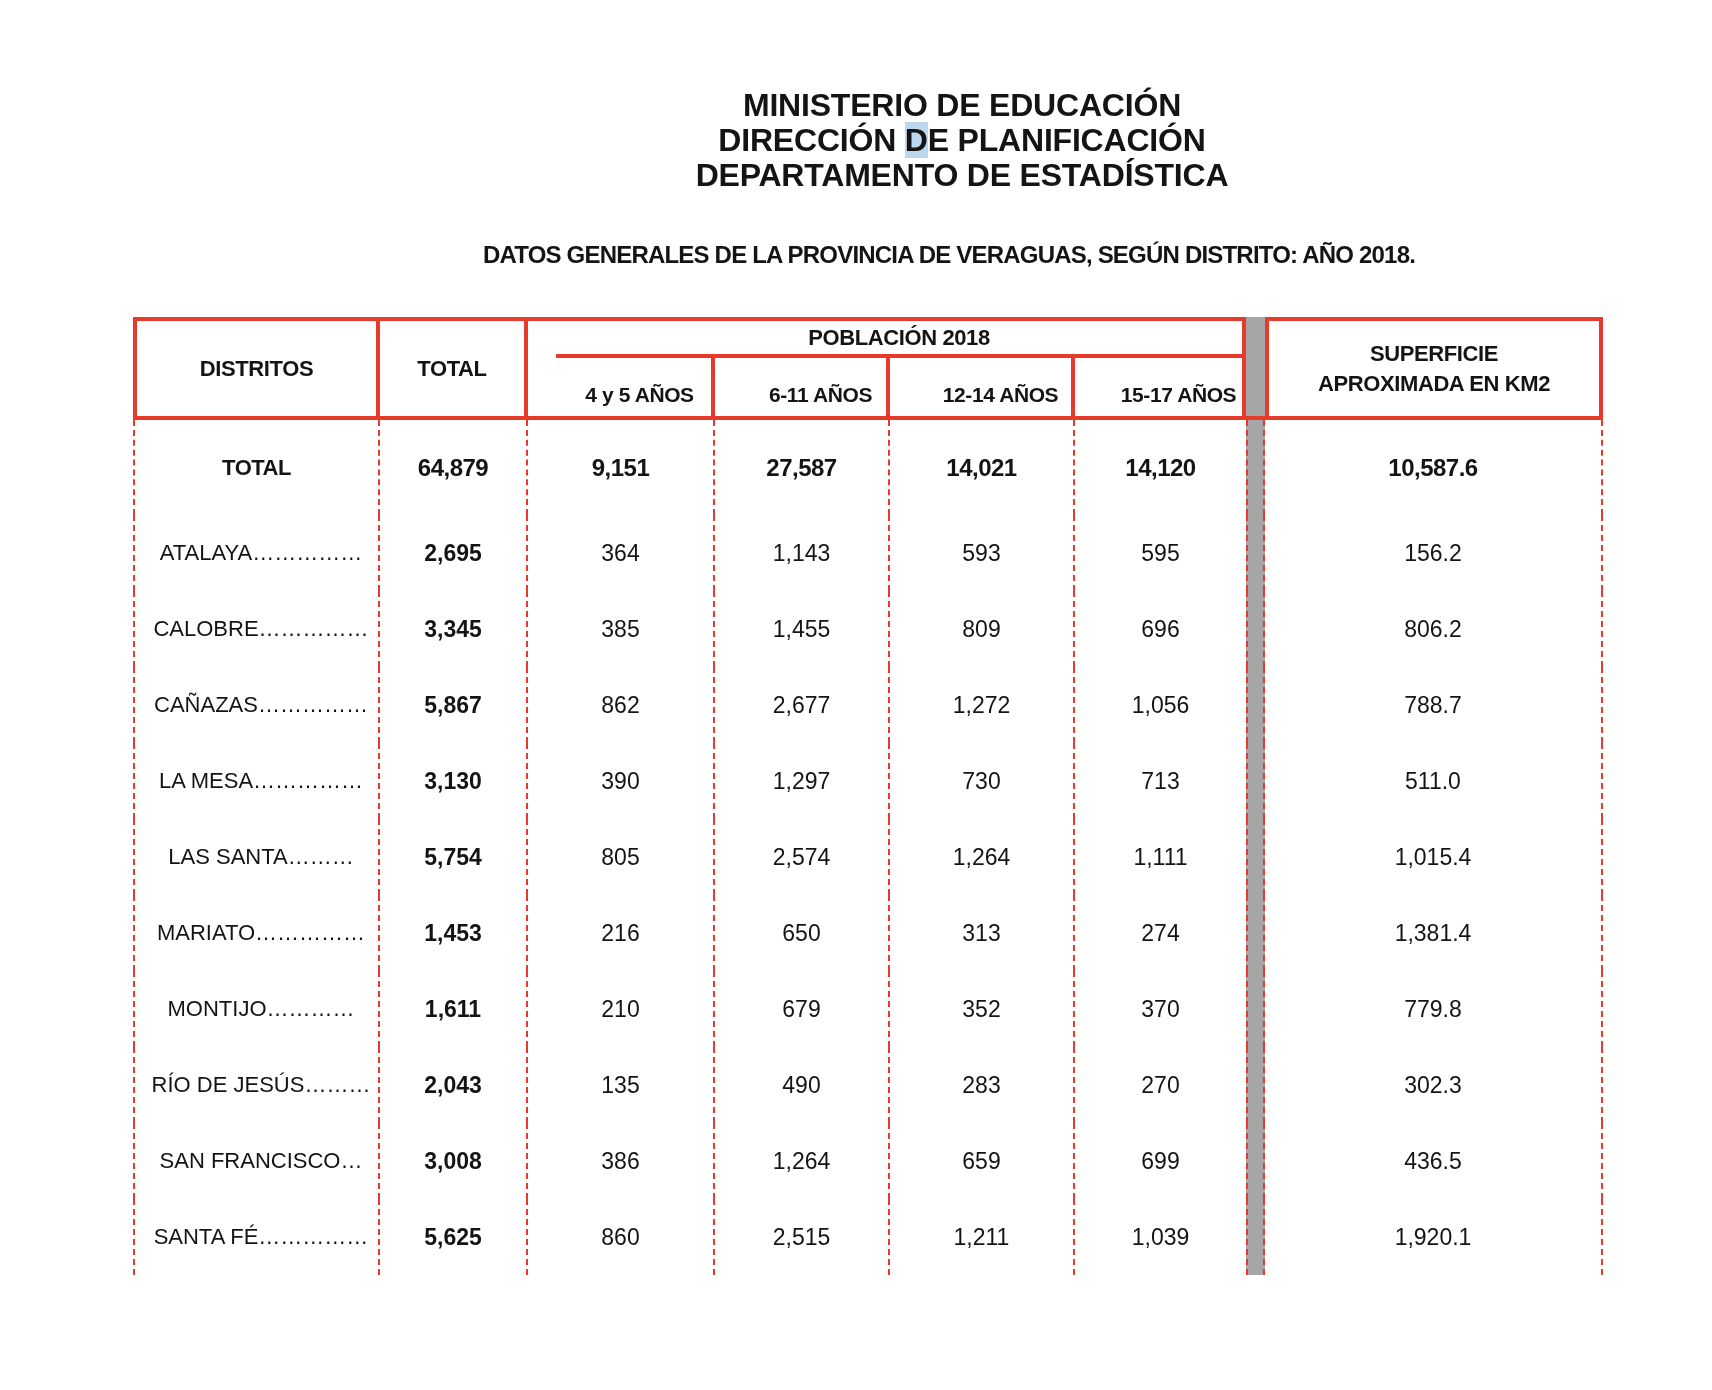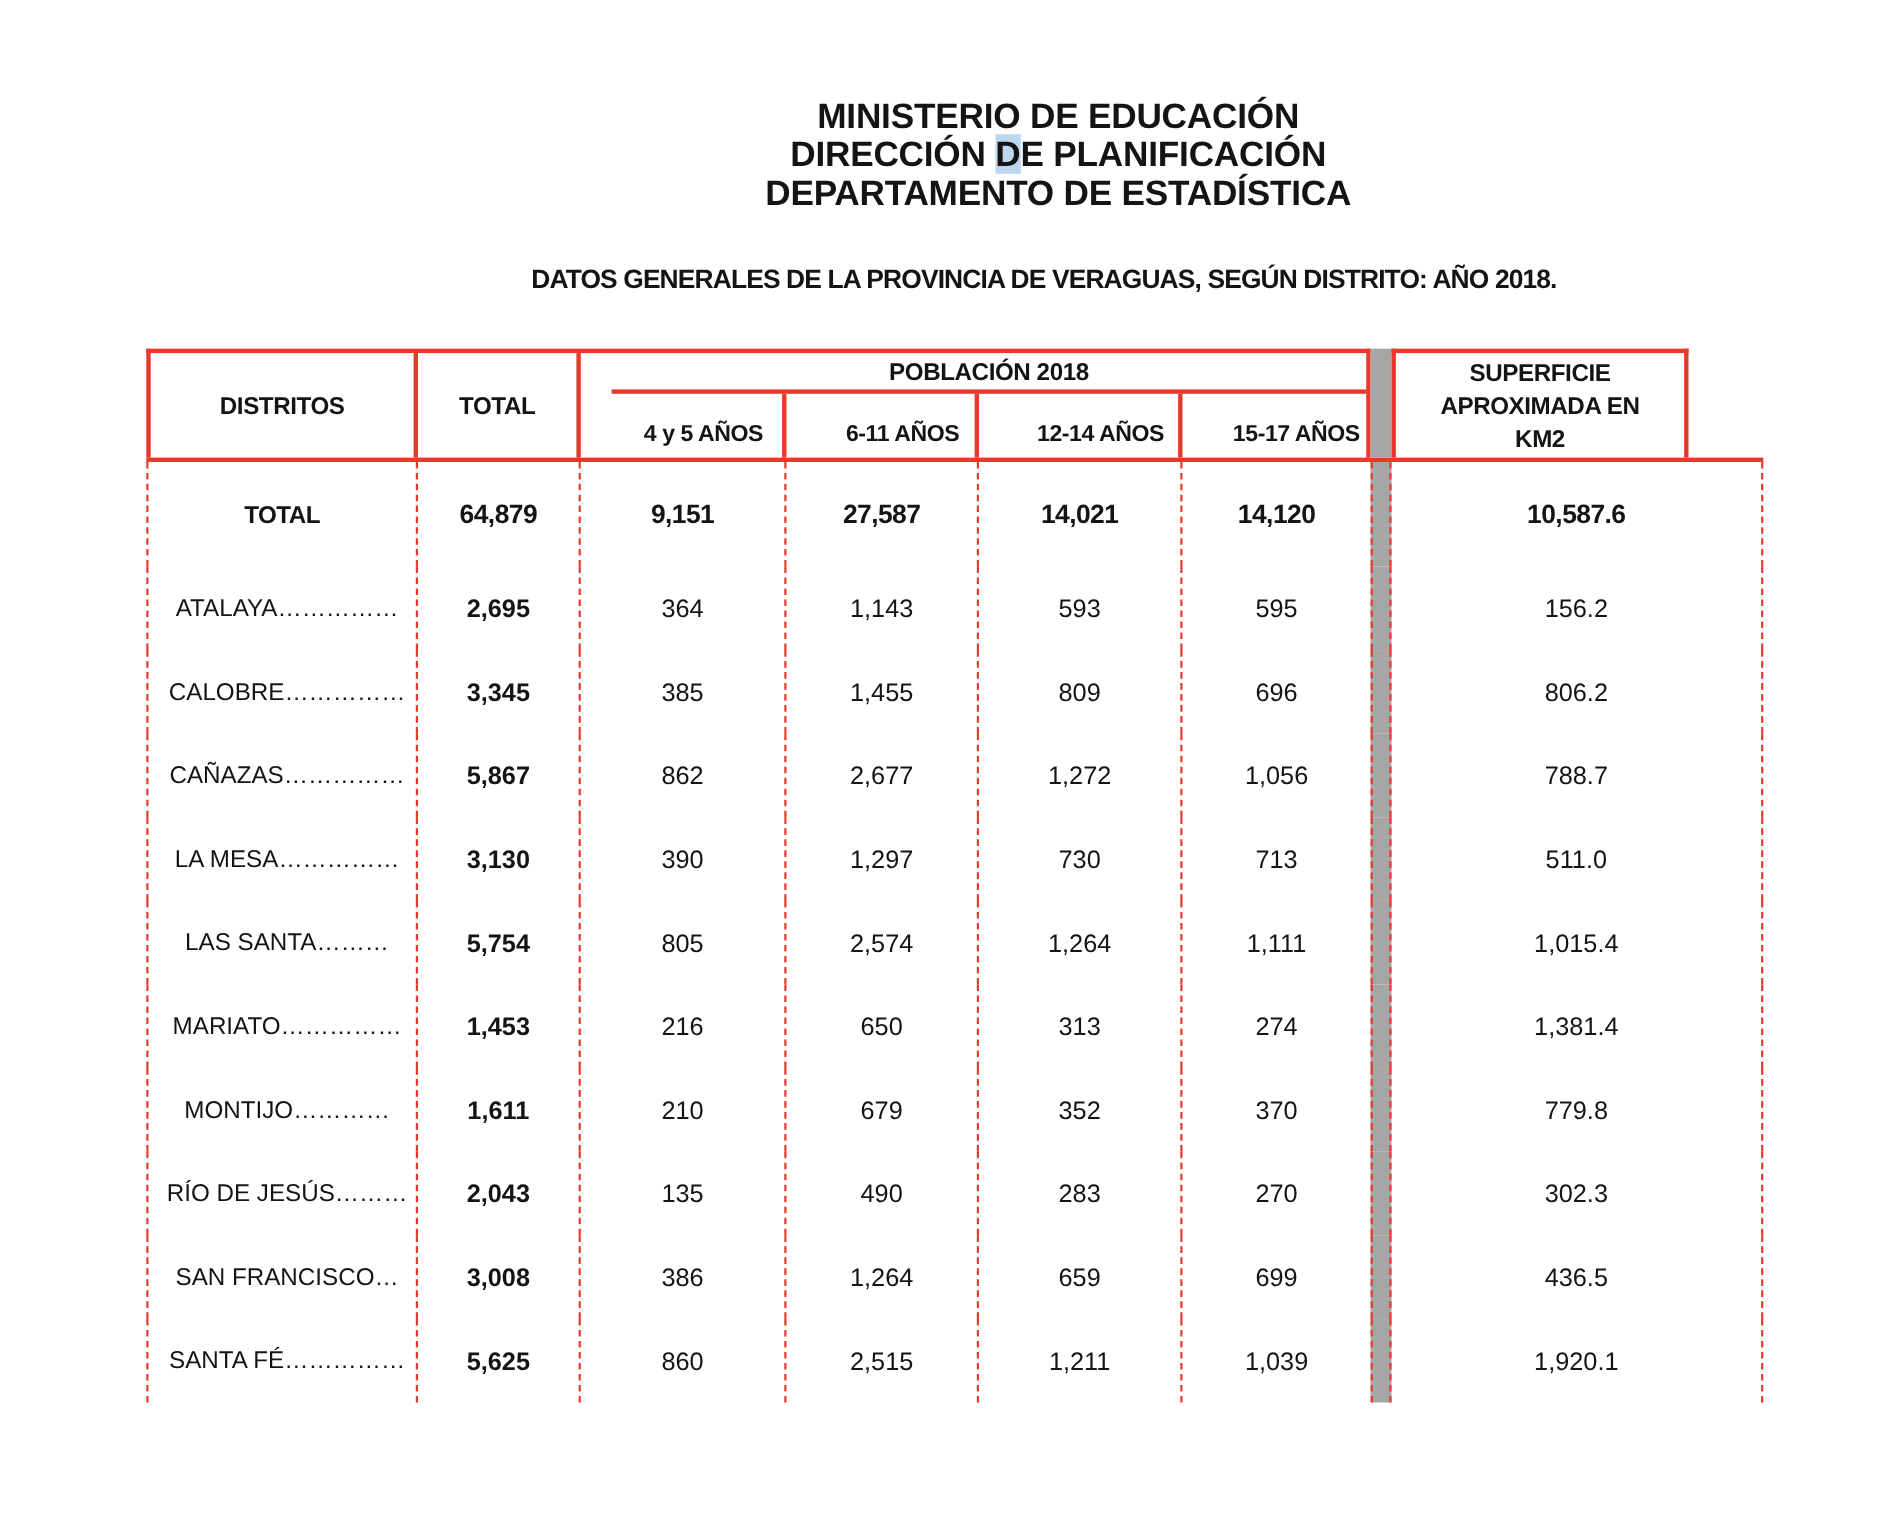--- a/index.html
+++ b/index.html
@@ -44,21 +44,21 @@
     display:flex;align-items:center;justify-content:center;}
   .h-total{grid-column:2;grid-row:1/3;border-right:4px solid var(--red);
     display:flex;align-items:center;justify-content:center;}
   .h-pob{grid-column:3/7;grid-row:1;border-bottom:4px solid var(--red);
     display:flex;align-items:center;justify-content:center;margin-left:28px;}
   .h-age{grid-row:2;display:flex;align-items:flex-end;justify-content:center;
     padding-bottom:9px;box-sizing:border-box;font-size:21px;margin-left:40px;}
   .h-age.sep{border-right:4px solid var(--red);}
   .h-strip{width:19px;background:var(--gray);}
   .h-sup{
-    width:270px;box-sizing:border-box;border:4px solid var(--red);border-bottom:none;
+    width:338px;box-sizing:border-box;border:4px solid var(--red);border-bottom:none;
     display:flex;align-items:center;justify-content:center;text-align:center;
     padding:0 26px;line-height:30px;
   }
   
   .tbody{font-size:23px;}
   .trow{
     display:grid;
     grid-template-columns:245px 148px 187px 175px 185px 173px 19px 338px;
   }
   .trow > div{

